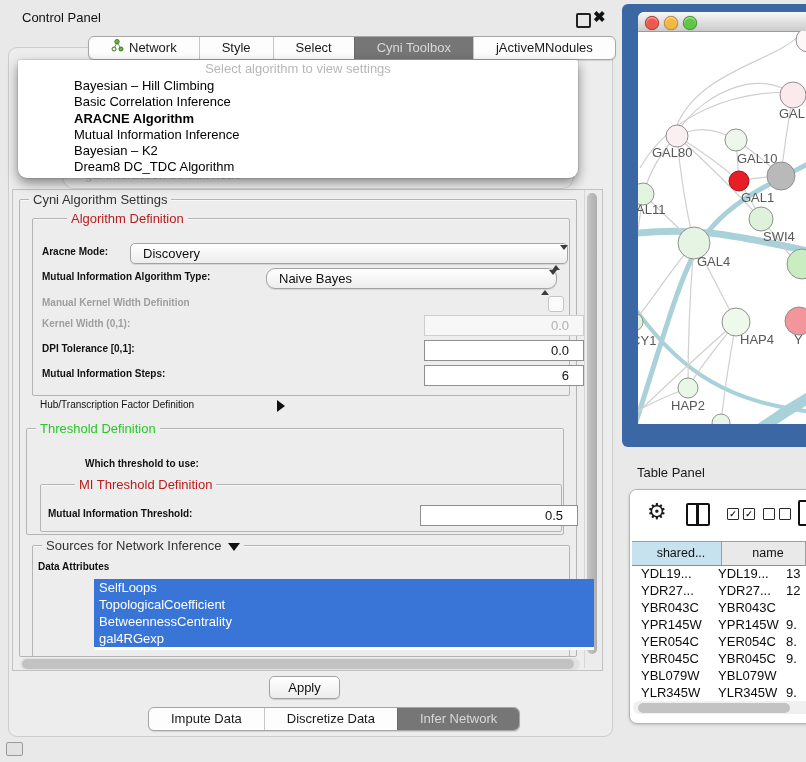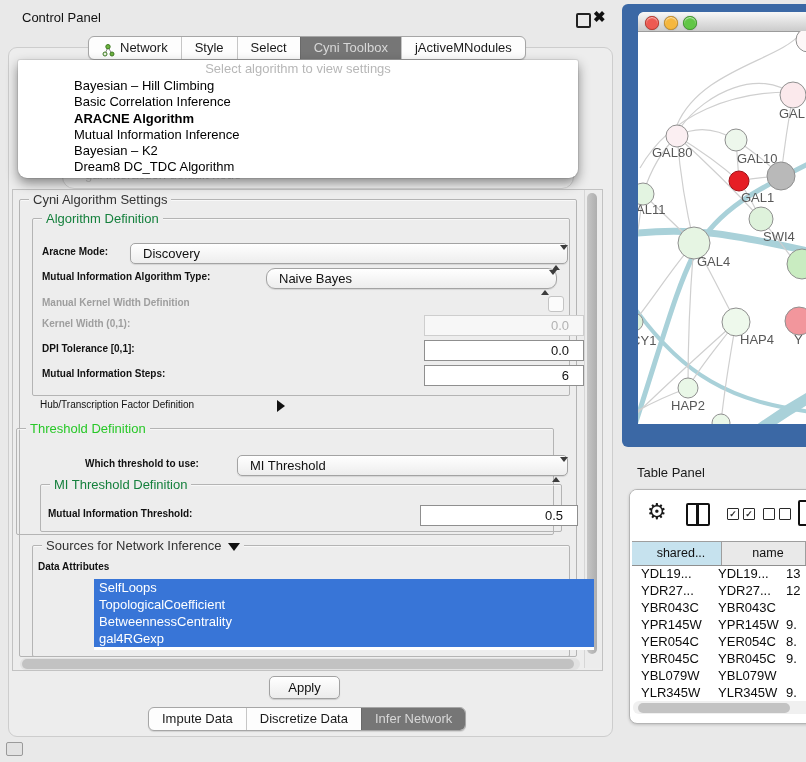--- a/index.html
+++ b/index.html
@@ -7,21 +7,21 @@
           font-family:"Liberation Sans",sans-serif;color:#111;}
   .abs{position:absolute;}
 
   
   .cp-title{left:22px;top:10px;font-size:13px;color:#111;}
   .float-btn{left:576px;top:13px;width:11px;height:11px;border:2px solid #222;border-radius:2px;background:transparent;}
   .close-btn{left:593px;top:8px;font-size:15px;font-weight:bold;color:#111;}
 
   
   .seg{display:flex;border:1px solid #a6a6a6;border-radius:6px;background:#fdfdfd;overflow:hidden;height:22px;box-shadow:0 1px 1px rgba(0,0,0,.12);}
-  .seg .s{font-size:13px;line-height:22px;padding:0 13px;color:#1a1a1a;border-left:1px solid #c6c6c6;display:flex;align-items:center;gap:5px;white-space:nowrap;}
+  .seg .s{font-size:13px;line-height:22px;padding:0 22px;color:#1a1a1a;border-left:1px solid #c6c6c6;display:flex;gap:5px;white-space:nowrap;}
   .seg .s:first-child{border-left:none;}
   .seg .s.sel{background:#767676;color:#d8d8d8;border-left-color:#6a6a6a;}
 
   
   .panel{left:8px;top:47px;width:603px;height:688px;background:#ededed;border:1px solid #cdcdcd;border-radius:9px;}
 
   
   .popup{left:18px;top:60px;width:560px;height:118px;background:#fff;border-radius:2px 2px 9px 9px;
          box-shadow:0 5px 12px rgba(0,0,0,.45),0 0 0 1px rgba(0,0,0,.08);z-index:50;}
   .popup .hint{font-size:13px;color:#b7b7b7;text-align:center;height:18px;line-height:18px;}
@@ -34,21 +34,21 @@
   
   .viewport{left:12px;top:189px;width:589px;height:480px;background:#ededed;border:1px solid #c2c2c2;}
   .vsb-track{left:584px;top:190px;width:16px;height:478px;background:#ececec;border-left:1px solid #d6d6d6;}
   .vsb-thumb{left:587px;top:193px;width:10px;height:461px;border-radius:6px;background:linear-gradient(90deg,#c6c6c6,#aeaeae);}
   .hsb-track{left:20px;top:658px;width:560px;height:12px;background:#e2e2e2;border-radius:6px;}
   .hsb-thumb{left:2px;top:1px;width:552px;height:10px;background:#c2c2c2;border-radius:5px;position:absolute;}
 
   
   .fs{border:1px solid #b4b4b4;border-radius:2px;box-shadow:inset 0 1px 0 rgba(255,255,255,.6);}
   .lg{position:absolute;top:-8px;left:9px;background:#ededed;padding:0 4px;font-size:13px;line-height:16px;color:#333;white-space:nowrap;}
-  .lg.blue{color:#15803d;}
+  .lg.blue{color:#b91c1c;margin-left:25px;}
   .lg.green{color:#28c828;}
 
   .lbl{font-size:10px;font-weight:bold;color:#111;white-space:nowrap;}
   .lbl.plain{font-weight:normal;}
   .lbl.dis{color:#9e9e9e;}
 
   .field{background:#fff;border:1px solid #8f8f8f;font-size:13px;text-align:right;padding:0 14px;line-height:19px;height:19px;}
   .field.dis{background:#f7f7f7;border-color:#cecece;color:#b2b2b2;}
 
   .combo{background:linear-gradient(#ffffff,#ededed);border:1px solid #a3a3a3;border-radius:5px;font-size:13px;line-height:19px;height:19px;padding-left:12px;box-shadow:0 1px 1px rgba(0,0,0,.1);}
@@ -185,28 +185,24 @@
   <div class="abs lbl dis" style="left:42px;top:318px;">Kernel Width (0,1):</div>
   <div class="abs field dis" style="left:424px;top:315px;width:130px;">0.0</div>
   <div class="abs lbl" style="left:42px;top:343px;">DPI Tolerance [0,1]:</div>
   <div class="abs field" style="left:424px;top:340px;width:130px;">0.0</div>
   <div class="abs lbl" style="left:42px;top:368px;">Mutual Information Steps:</div>
   <div class="abs field" style="left:424px;top:365px;width:130px;">6</div>
 
   <div class="abs lbl plain" style="left:40px;top:399px;">Hub/Transcription Factor Definition</div>
   <span class="abs tri-right" style="left:277px;top:400px;"></span>
 
-  <div class="abs fs" style="left:16px;top:428px;width:536px;height:105px;">
+  <div class="abs fs" style="left:26px;top:428px;width:536px;height:105px;">
     <span class="lg green">Threshold Definition</span>
   </div>
   <div class="abs lbl" style="left:85px;top:458px;">Which threshold to use:</div>
-  <div class="abs combo" style="left:237px;top:455px;width:317px;">
-    <span>MI Threshold</span>
-    <span class="stepper"><span class="tri-up"></span><span class="tri-dn"></span></span>
-  </div>
   <div class="abs fs" style="left:40px;top:484px;width:520px;height:46px;">
     <span class="lg blue">MI Threshold Definition</span>
   </div>
   <div class="abs lbl" style="left:48px;top:508px;">Mutual Information Threshold:</div>
   <div class="abs field" style="left:420px;top:505px;width:128px;">0.5</div>
 
   <div class="abs fs" style="left:32px;top:545px;width:536px;height:110px;">
     <span class="lg"><span>Sources for Network Inference</span><span class="tri-down"></span></span>
   </div>
   <div class="abs lbl" style="left:38px;top:561px;">Data Attributes</div>

